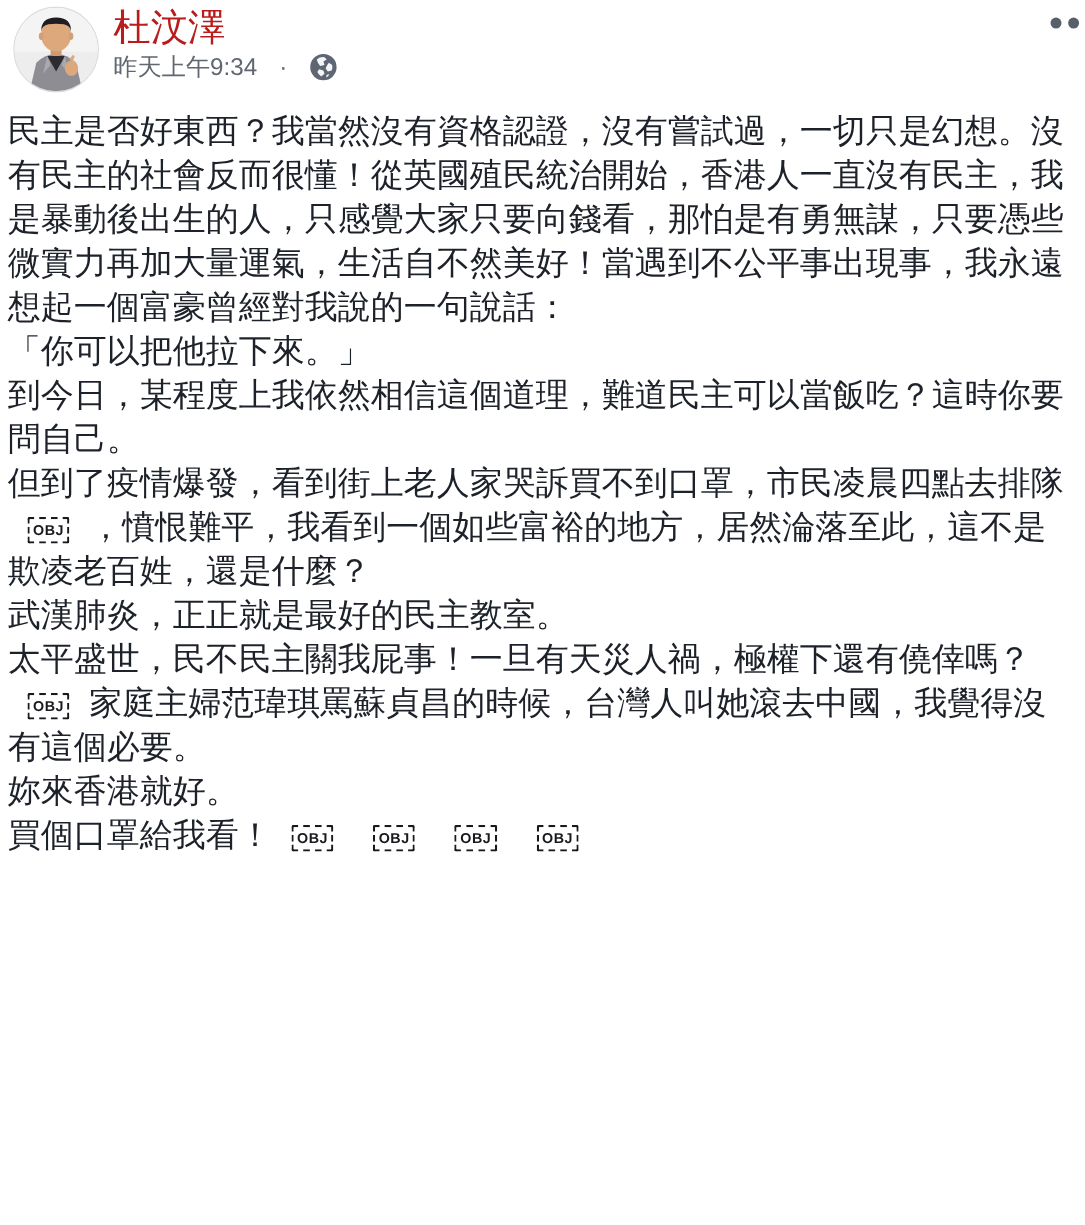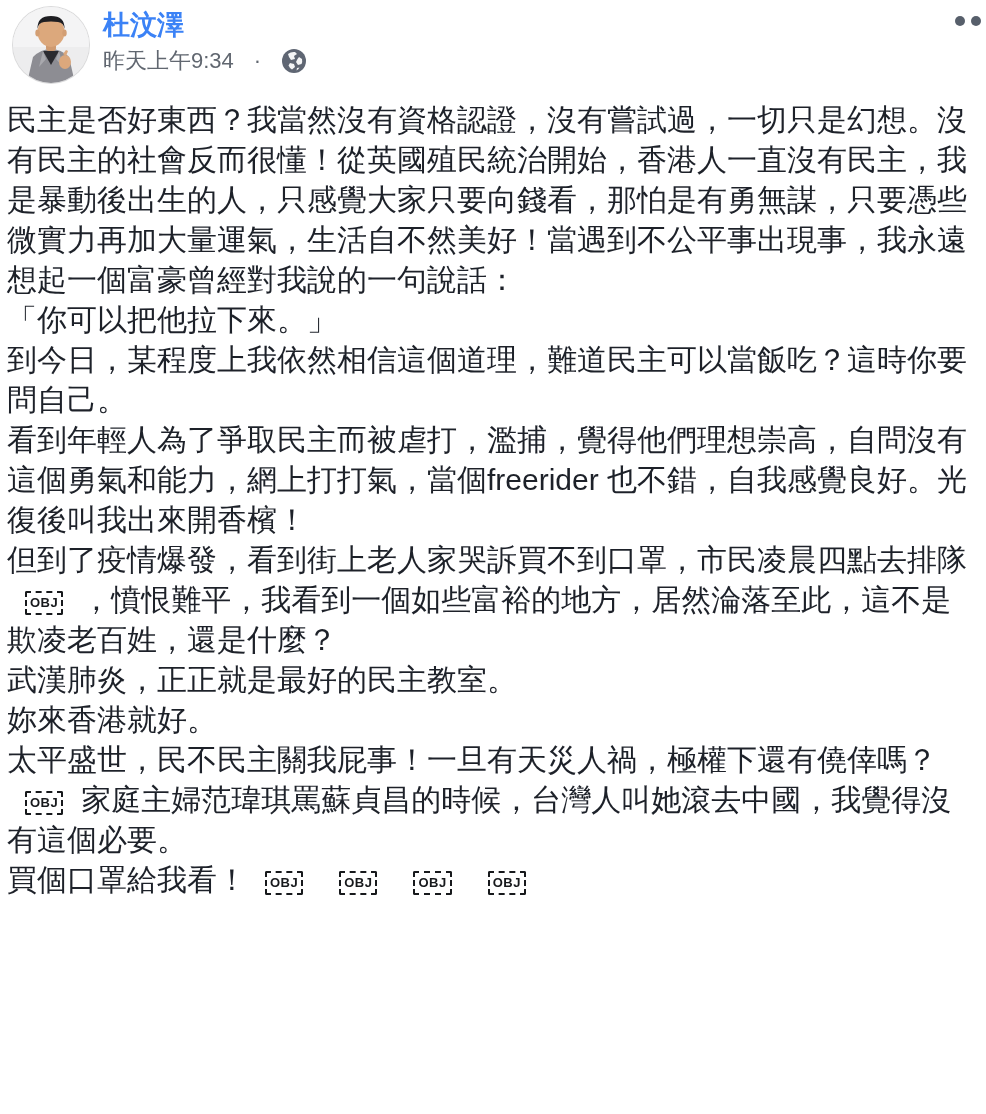--- a/index.html
+++ b/index.html
@@ -36,23 +36,23 @@
     cursor: pointer;
     background: #ededee;
   }
   .avatar svg { display: block; width: 100%; height: 100%; }
   .header-meta {
     margin-left: 13px;
     padding-top: 2px;
   }
   .author-name {
     display: inline-block;
-    color: #3b82f6;
-    font-size: 27px;
-    font-weight: 700;
+    color: #b91c1c;
+    font-size: 34px;
+    font-weight: 400;
     line-height: 34px;
     text-decoration: none;
     cursor: pointer;
   }
   .meta-row {
     display: flex;
     align-items: center;
     margin-top: 5px;
     color: #616770;
     font-size: 22px;
@@ -160,21 +160,20 @@
     <div class="menu-dots">
       <span class="dot"></span>
       <span class="dot"></span>
     </div>
   </div>
 
   <div class="post-body">
       <div class="paragraph">民主是否好東西？我當然沒有資格認證，沒有嘗試過，一切只是幻想。沒有民主的社會反而很懂！從英國殖民統治開始，香港人一直沒有民主，我是暴動後出生的人，只感覺大家只要向錢看，那怕是有勇無謀，只要憑些微實力再加大量運氣，生活自不然美好！當遇到不公平事出現事，我永遠想起一個富豪曾經對我說的一句說話：</div>
       <div class="paragraph">「你可以把他拉下來。」</div>
       <div class="paragraph">到今日，某程度上我依然相信這個道理，難道民主可以當飯吃？這時你要問自己。</div>
-      <div class="paragraph">看到年輕人為了爭取民主而被虐打，濫捕，覺得他們理想崇高，自問沒有這個勇氣和能力，網上打打氣，當個freerider 也不錯，自我感覺良好。光復後叫我出來開香檳！</div>
       <div class="paragraph">但到了疫情爆發，看到街上老人家哭訴買不到口罩，市民凌晨四點去排隊<span class="obj-box">OBJ</span>，憤恨難平，我看到一個如些富裕的地方，居然淪落至此，這不是欺凌老百姓，還是什麼？</div>
       <div class="paragraph">武漢肺炎，正正就是最好的民主教室。</div>
+      <div class="paragraph">太平盛世，民不民主關我屁事！一旦有天災人禍，極權下還有僥倖嗎？<span class="obj-box">OBJ</span>家庭主婦范瑋琪罵蘇貞昌的時候，台灣人叫她滾去中國，我覺得沒有這個必要。</div>
       <div class="paragraph">妳來香港就好。</div>
-      <div class="paragraph">太平盛世，民不民主關我屁事！一旦有天災人禍，極權下還有僥倖嗎？<span class="obj-box">OBJ</span>家庭主婦范瑋琪罵蘇貞昌的時候，台灣人叫她滾去中國，我覺得沒有這個必要。</div>
       <div class="paragraph">買個口罩給我看！<span class="obj-box">OBJ</span><span class="obj-box">OBJ</span><span class="obj-box">OBJ</span><span class="obj-box">OBJ</span></div>
     </div>
 
 </div>
 
 </body></html>

